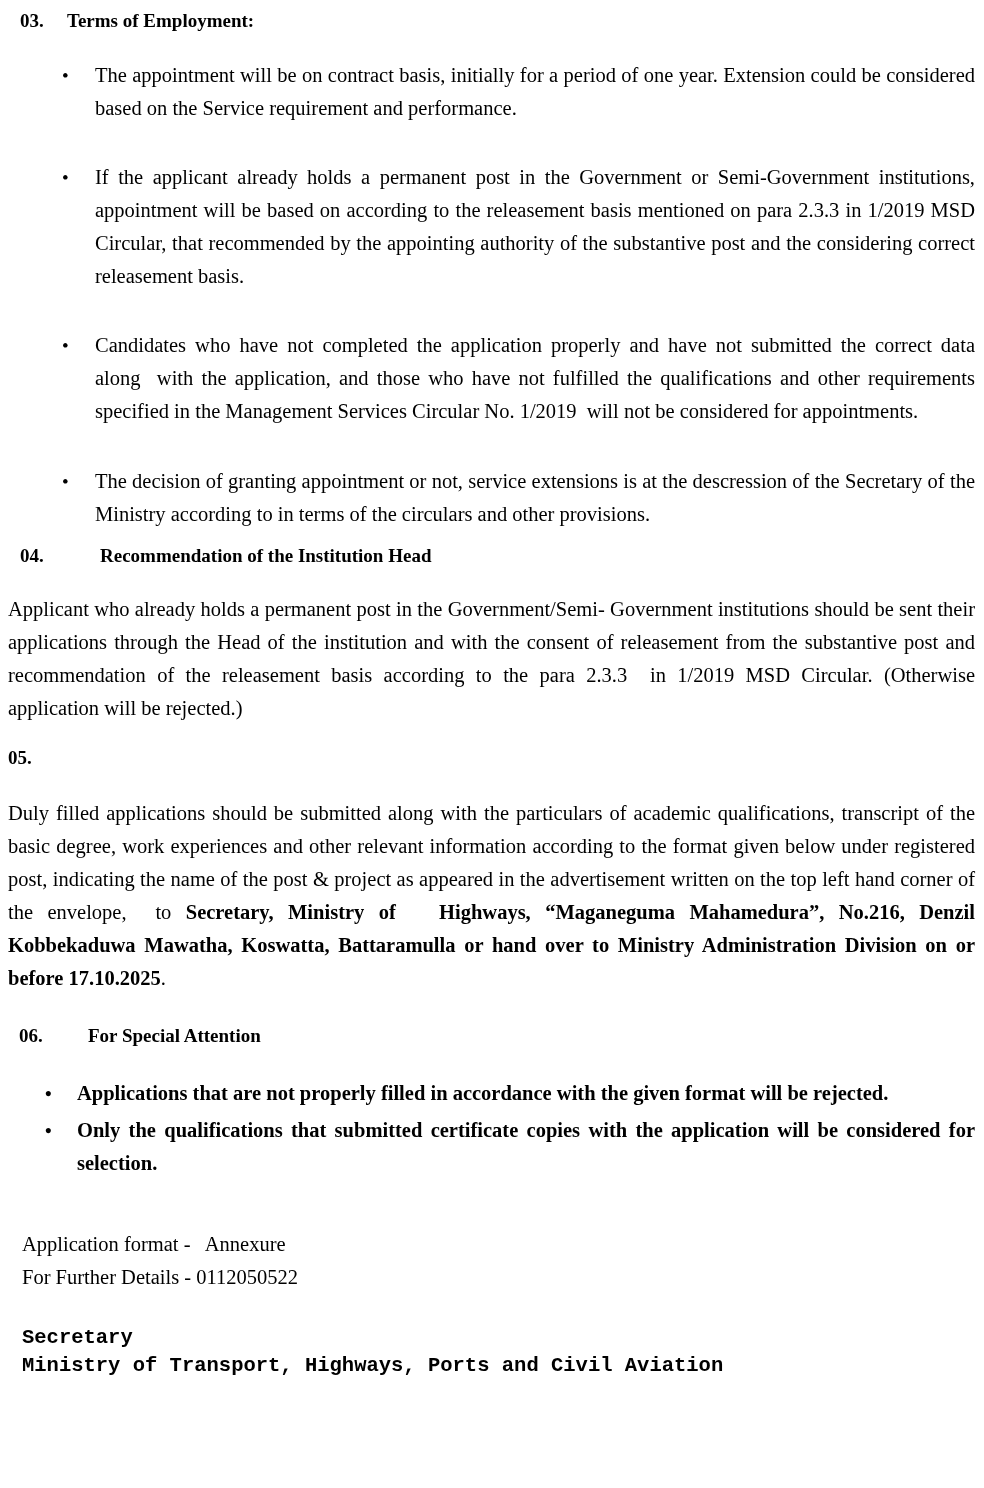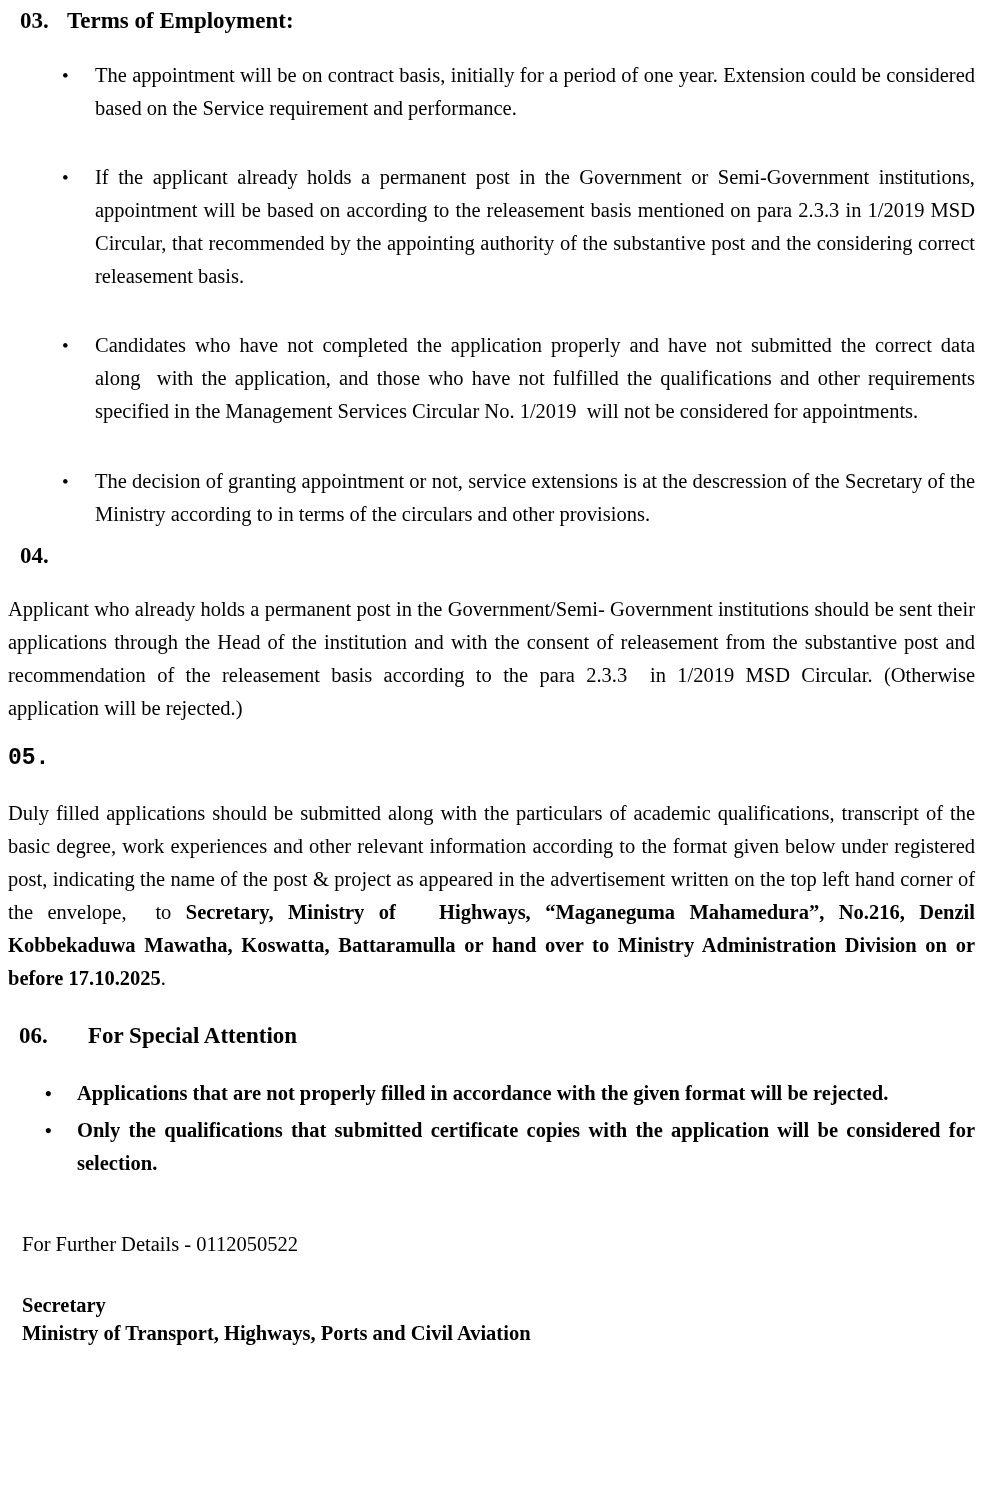--- a/index.html
+++ b/index.html
@@ -15,35 +15,35 @@
     padding: 8px 9px 0 8px;
     background: #ffffff;
     color: #000000;
     font-family: "Liberation Serif", "DejaVu Serif", serif;
     font-size: 20.5px;
     line-height: 33px;
     overflow: hidden;
   }
   .heading {
     font-weight: bold;
-    font-size: 23px;
+    font-size: 19px;
     line-height: 26px;
     display: flex;
     align-items: baseline;
   }
   .heading .num {
     display: inline-block;
     flex: 0 0 auto;
   }
   .h03 { margin-left: 12px; }
   .h03 .num { width: 47px; }
   .h04 { margin-top: 12px; margin-left: 12px; }
   .h04 .num { width: 80px; }
   .h05 { margin-top: 20px; margin-left: 0; }
-  .h05 .num { width: 68px; font-family: Liberation Mono, monospace; }
+  .h05 .num { width: 68px; }
   .h06 { margin-top: 28px; margin-left: 11px; }
   .h06 .num { width: 69px; }
 
   .bullet-list { margin: 0; padding: 0; }
   .bullet {
     position: relative;
     padding-left: 87px;
     text-align: justify;
   }
   .bullet .marker {
@@ -76,21 +76,21 @@
     position: absolute;
     left: 37px;
     top: 0;
     font-size: 19px;
   }
   .sb2 { margin-top: 4px; }
 
   .footer-block { margin-top: 48px; margin-left: 14px; }
   .footer-line { line-height: 33px; }
   .signature-block { margin-top: 30px; margin-left: 14px; font-weight: bold; }
-  .signature-line { line-height: 28px; }
+  .signature-line { line-height: 28px; font-family: Liberation Mono, monospace; }
 </style>
 </head>
 <body>
 
 <div class="page">
 
   <div class="heading h03">
     <span class="num">03.</span>
     <span>Terms of Employment:</span>
   </div>
@@ -109,20 +109,21 @@
       <span>Candidates who have not completed the application properly and have not submitted the correct data along&nbsp; with the application, and those who have not fulfilled the qualifications and other requirements specified in the Management Services Circular No. 1/2019&nbsp; will not be considered for appointments.</span>
     </div>
     <div class="bullet b4">
       <span class="marker">•</span>
       <span>The decision of granting appointment or not, service extensions is at the descression of the Secretary of the Ministry according to in terms of the circulars and other provisions.</span>
     </div>
   </div>
 
   <div class="heading h04">
     <span class="num">04.</span>
+    <span>Recommendation of the Institution Head</span>
   </div>
   <p class="para p04">Applicant who already holds a permanent post in the Government/Semi- Government institutions should be sent their applications through the Head of the institution and with the consent of releasement from the substantive post and recommendation of the releasement basis according to the para 2.3.3&nbsp; in 1/2019 MSD Circular. (Otherwise application will be rejected.)</p>
 
   <div class="heading h05">
     <span class="num">05.</span>
   </div>
   <p class="para p05"><span>Duly filled applications should be submitted along with the particulars of academic qualifications, transcript of the basic degree, work experiences and other relevant information according to the format given below under registered post, indicating the name of the post &amp; project as appeared in the advertisement written on the top left hand corner of the envelope,&nbsp; to </span><span class="bold-part">Secretary, Ministry of &nbsp;&nbsp;Highways, “Maganeguma Mahamedura”, No.216, Denzil Kobbekaduwa Mawatha, Koswatta, Battaramulla or hand over to Ministry Administration Division on or before 17.10.2025</span><span>.</span></p>
 
   <div class="heading h06">
     <span class="num">06.</span>
@@ -134,20 +135,21 @@
       <span class="marker">•</span>
       <span>Applications that are not properly filled in accordance with the given format will be rejected.</span>
     </div>
     <div class="special-bullet sb2">
       <span class="marker">•</span>
       <span>Only the qualifications that submitted certificate copies with the application will be considered for selection.</span>
     </div>
   </div>
 
   <div class="footer-block">
+    <div class="footer-line">Application format -&nbsp;&nbsp; Annexure</div>
     <div class="footer-line">For Further Details - 0112050522</div>
   </div>
 
   <div class="signature-block">
     <div class="signature-line">Secretary</div>
     <div class="signature-line">Ministry of Transport, Highways, Ports and Civil Aviation</div>
   </div>
 
 </div>
 

